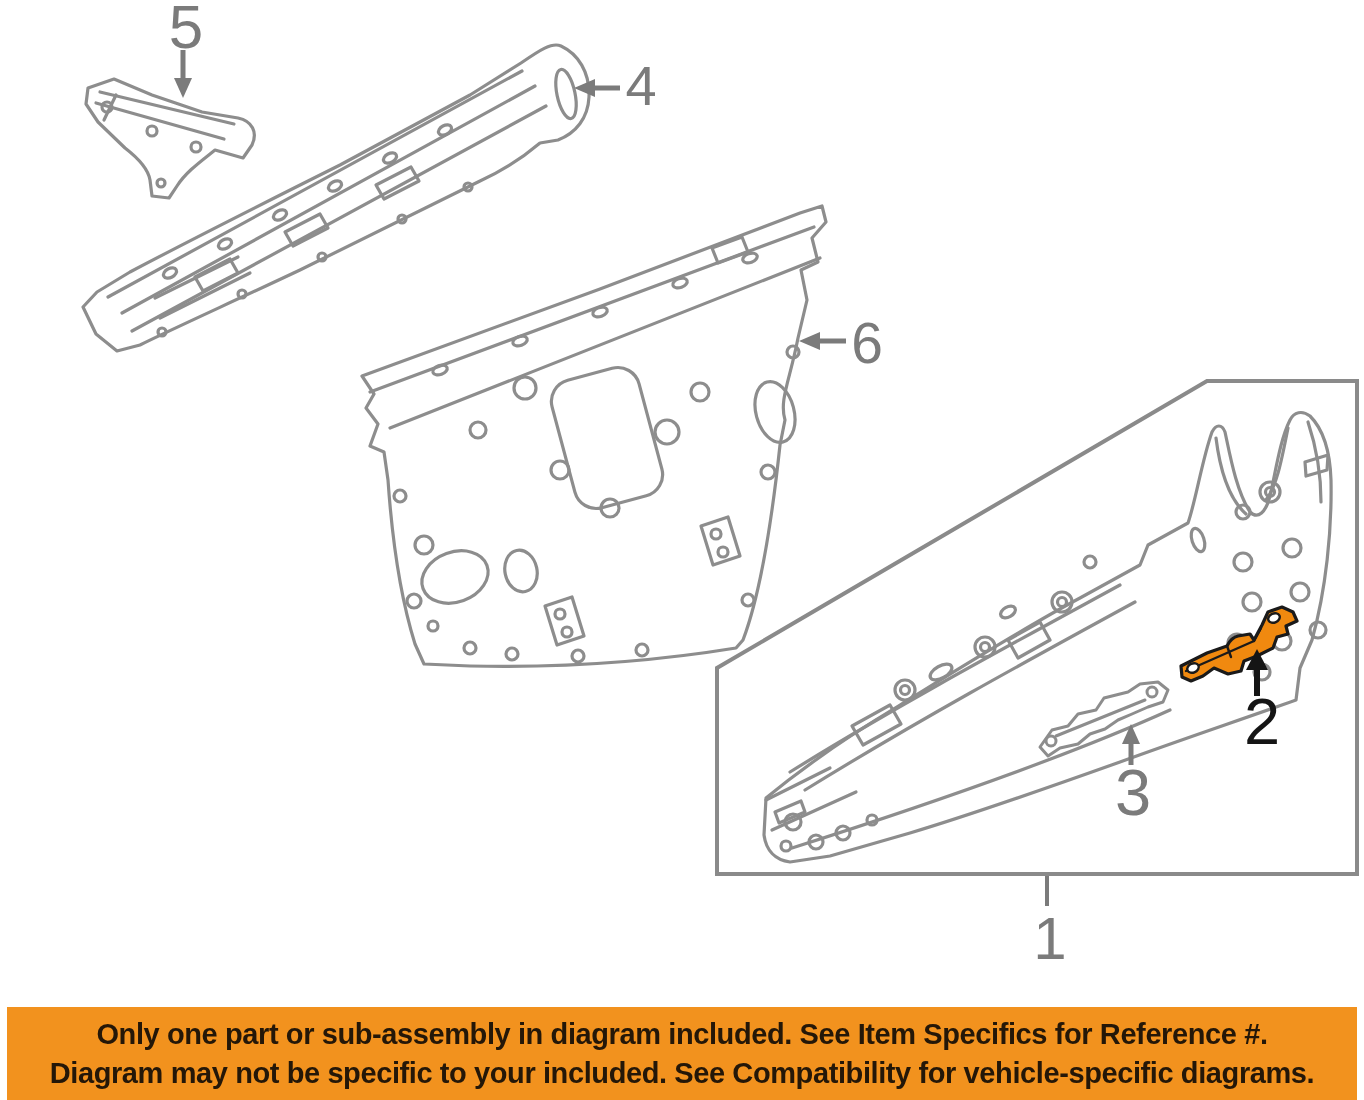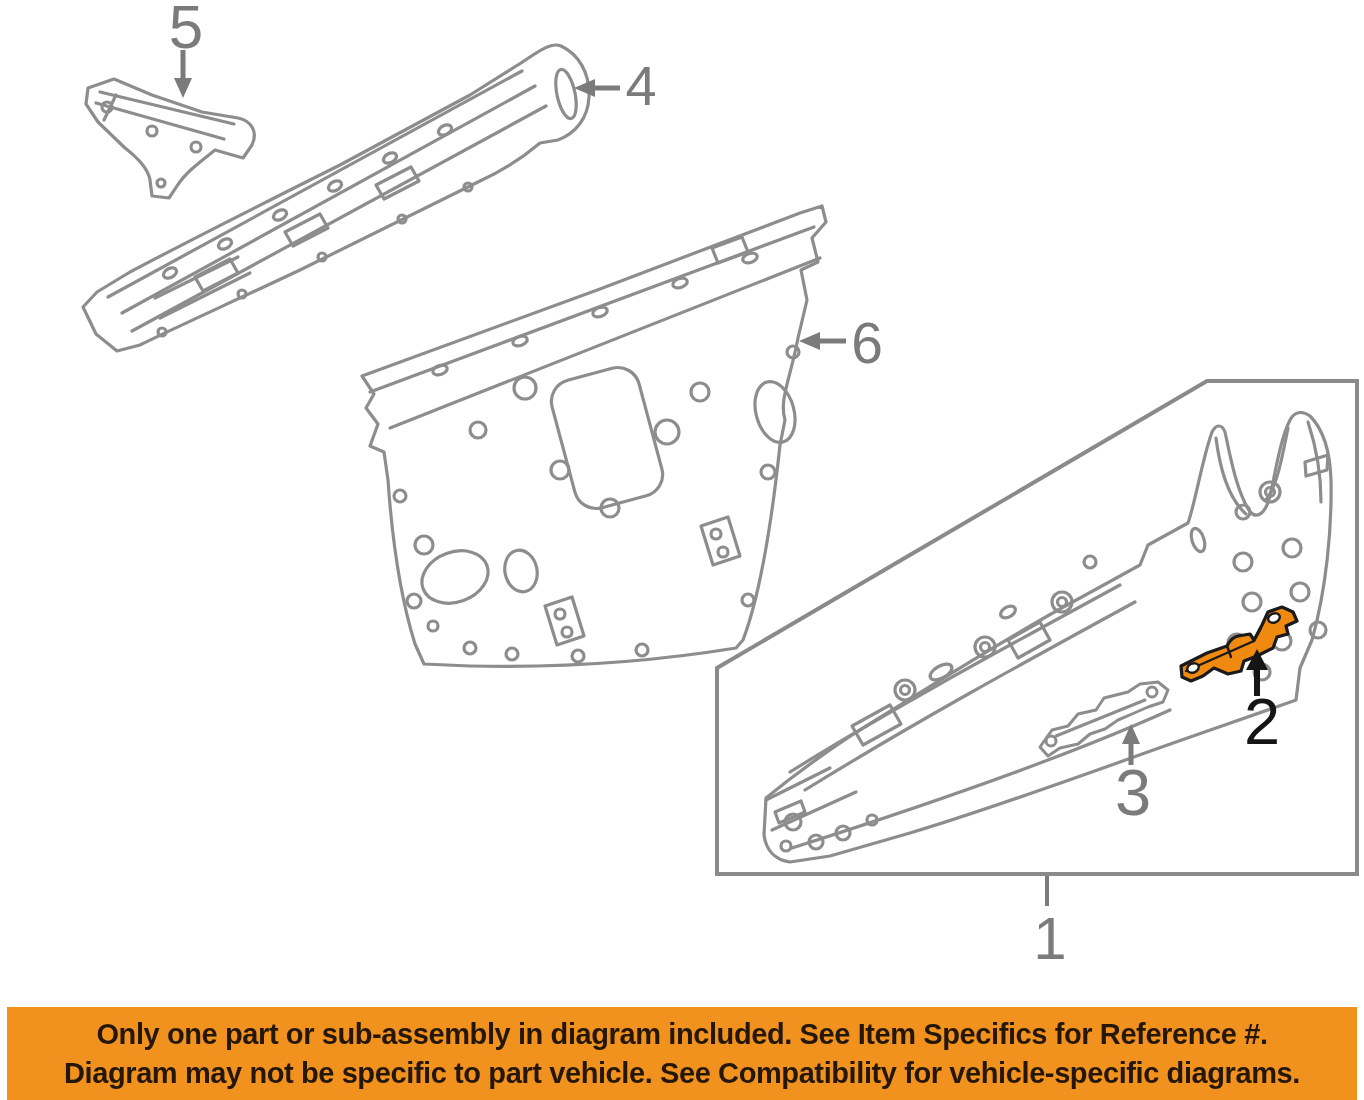--- a/index.html
+++ b/index.html
@@ -219,16 +219,16 @@
 
   <div class="callout" id="label-1">1</div>
   <div class="callout black" id="label-2">2</div>
   <div class="callout" id="label-3">3</div>
   <div class="callout" id="label-4">4</div>
   <div class="callout" id="label-5">5</div>
   <div class="callout" id="label-6">6</div>
 
   <div id="banner">
     <div class="banner-line">Only one part or sub-assembly in diagram included. See Item Specifics for Reference #.</div>
-    <div class="banner-line">Diagram may not be specific to part vehicle. See Compatibility for vehicle-specific diagrams.</div>
+    <div class="banner-line">Diagram may not be specific to your included. See Compatibility for vehicle-specific diagrams.</div>
   </div>
 
 </div>
 
 </body></html>

